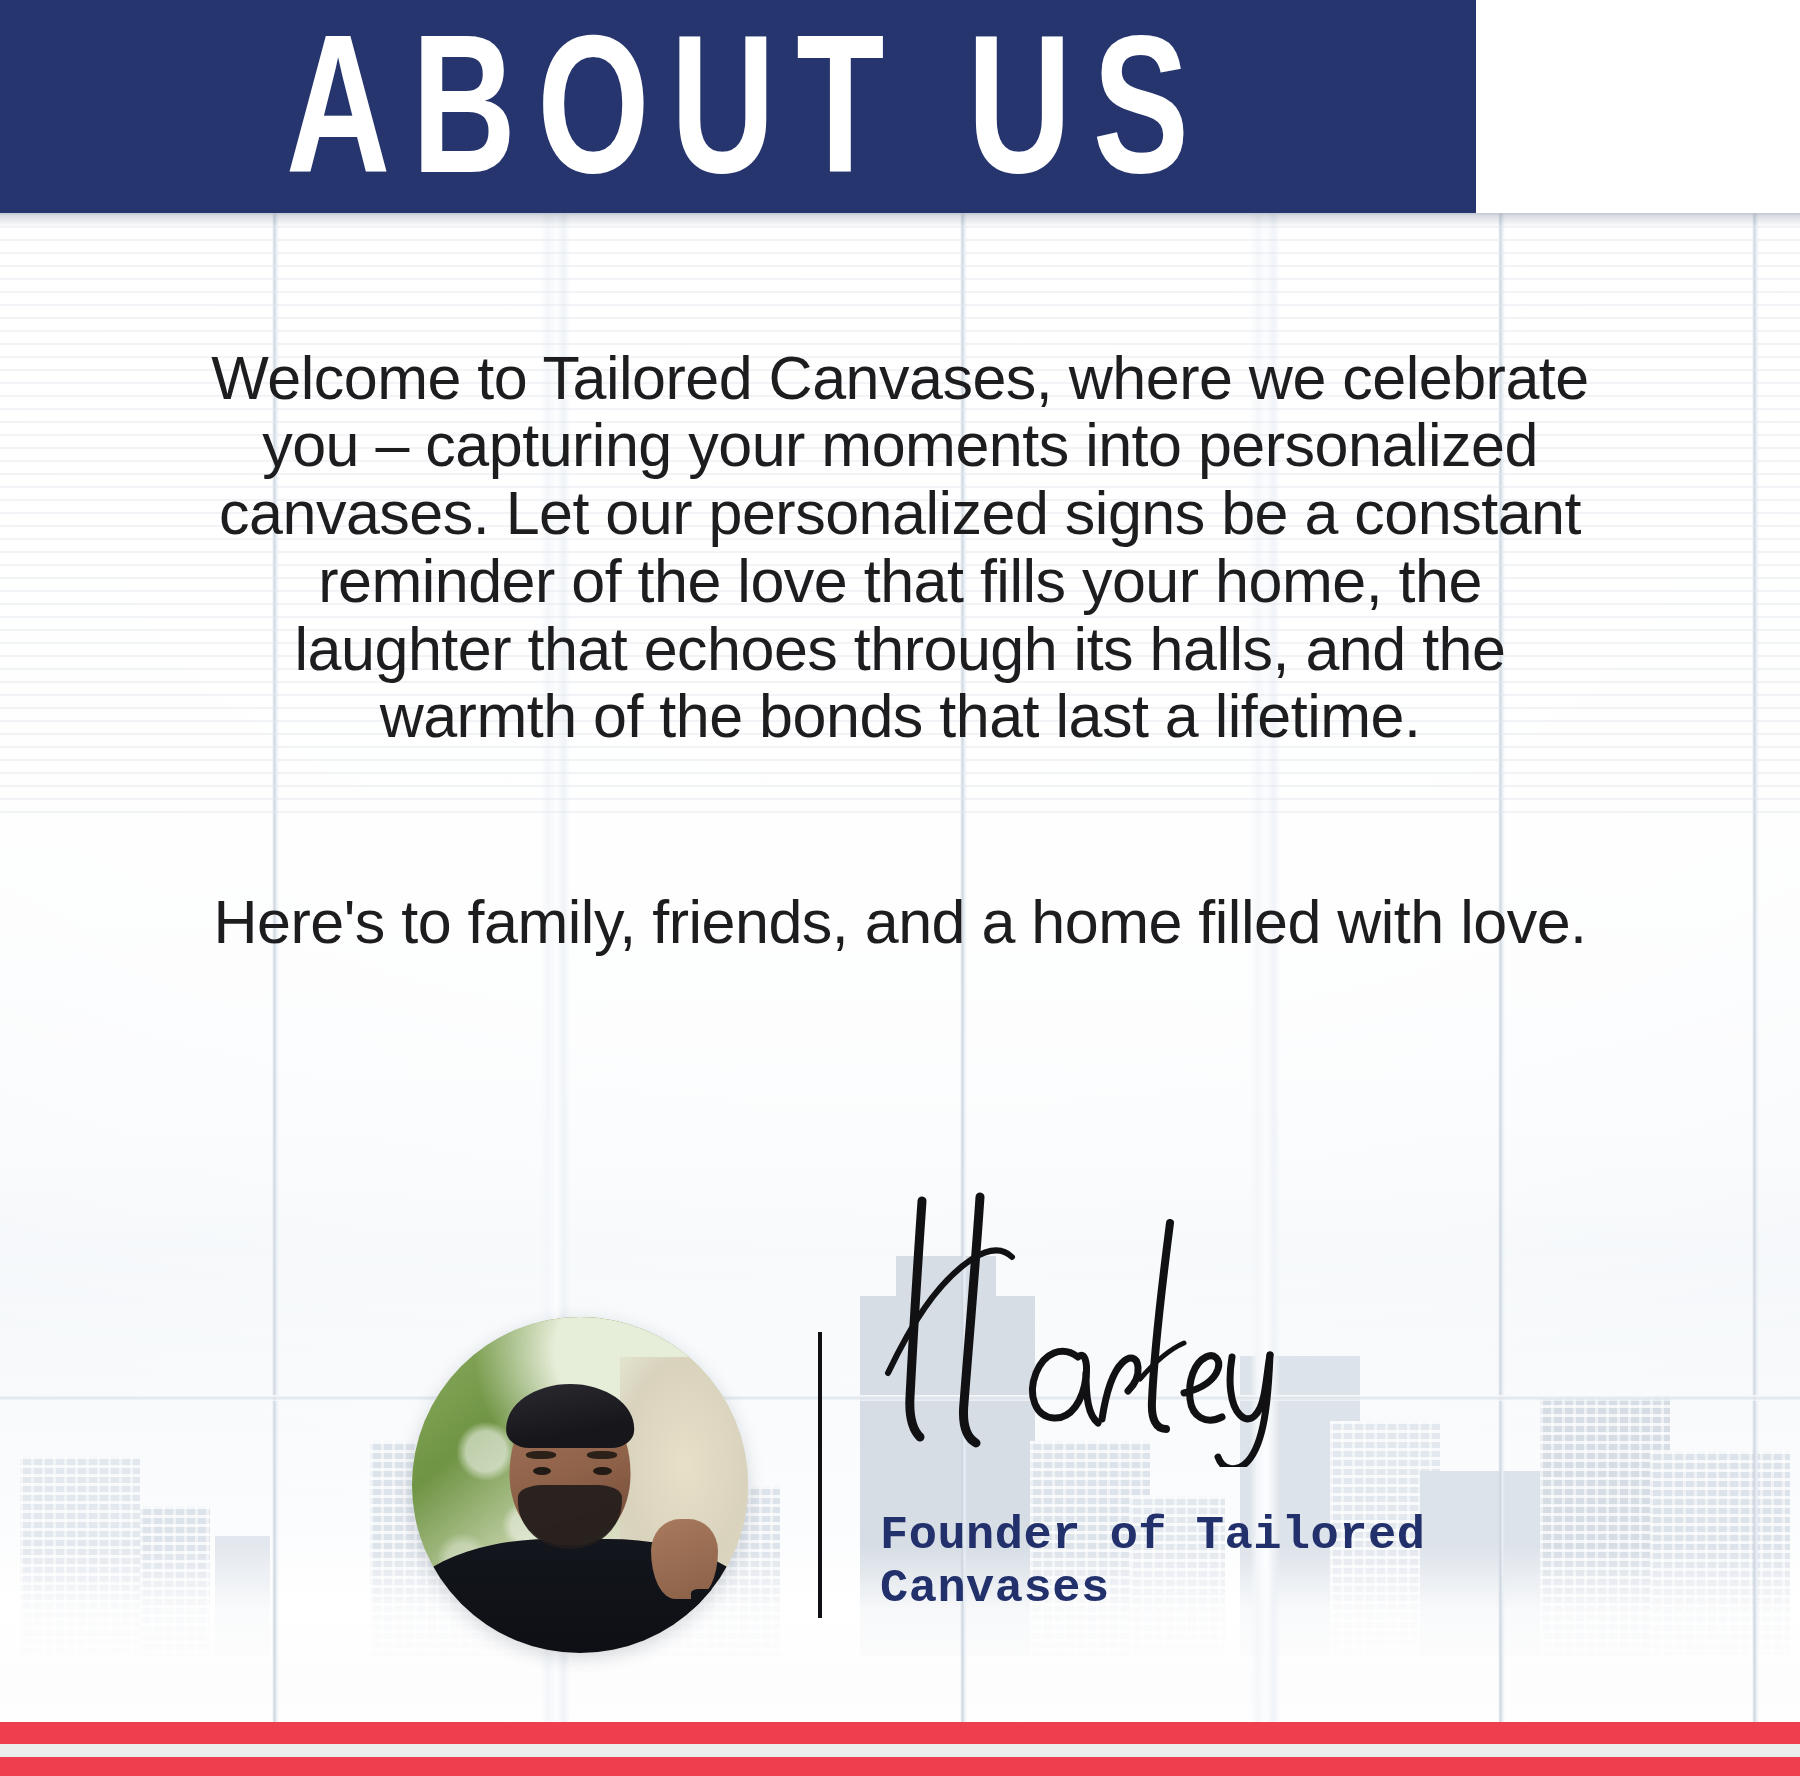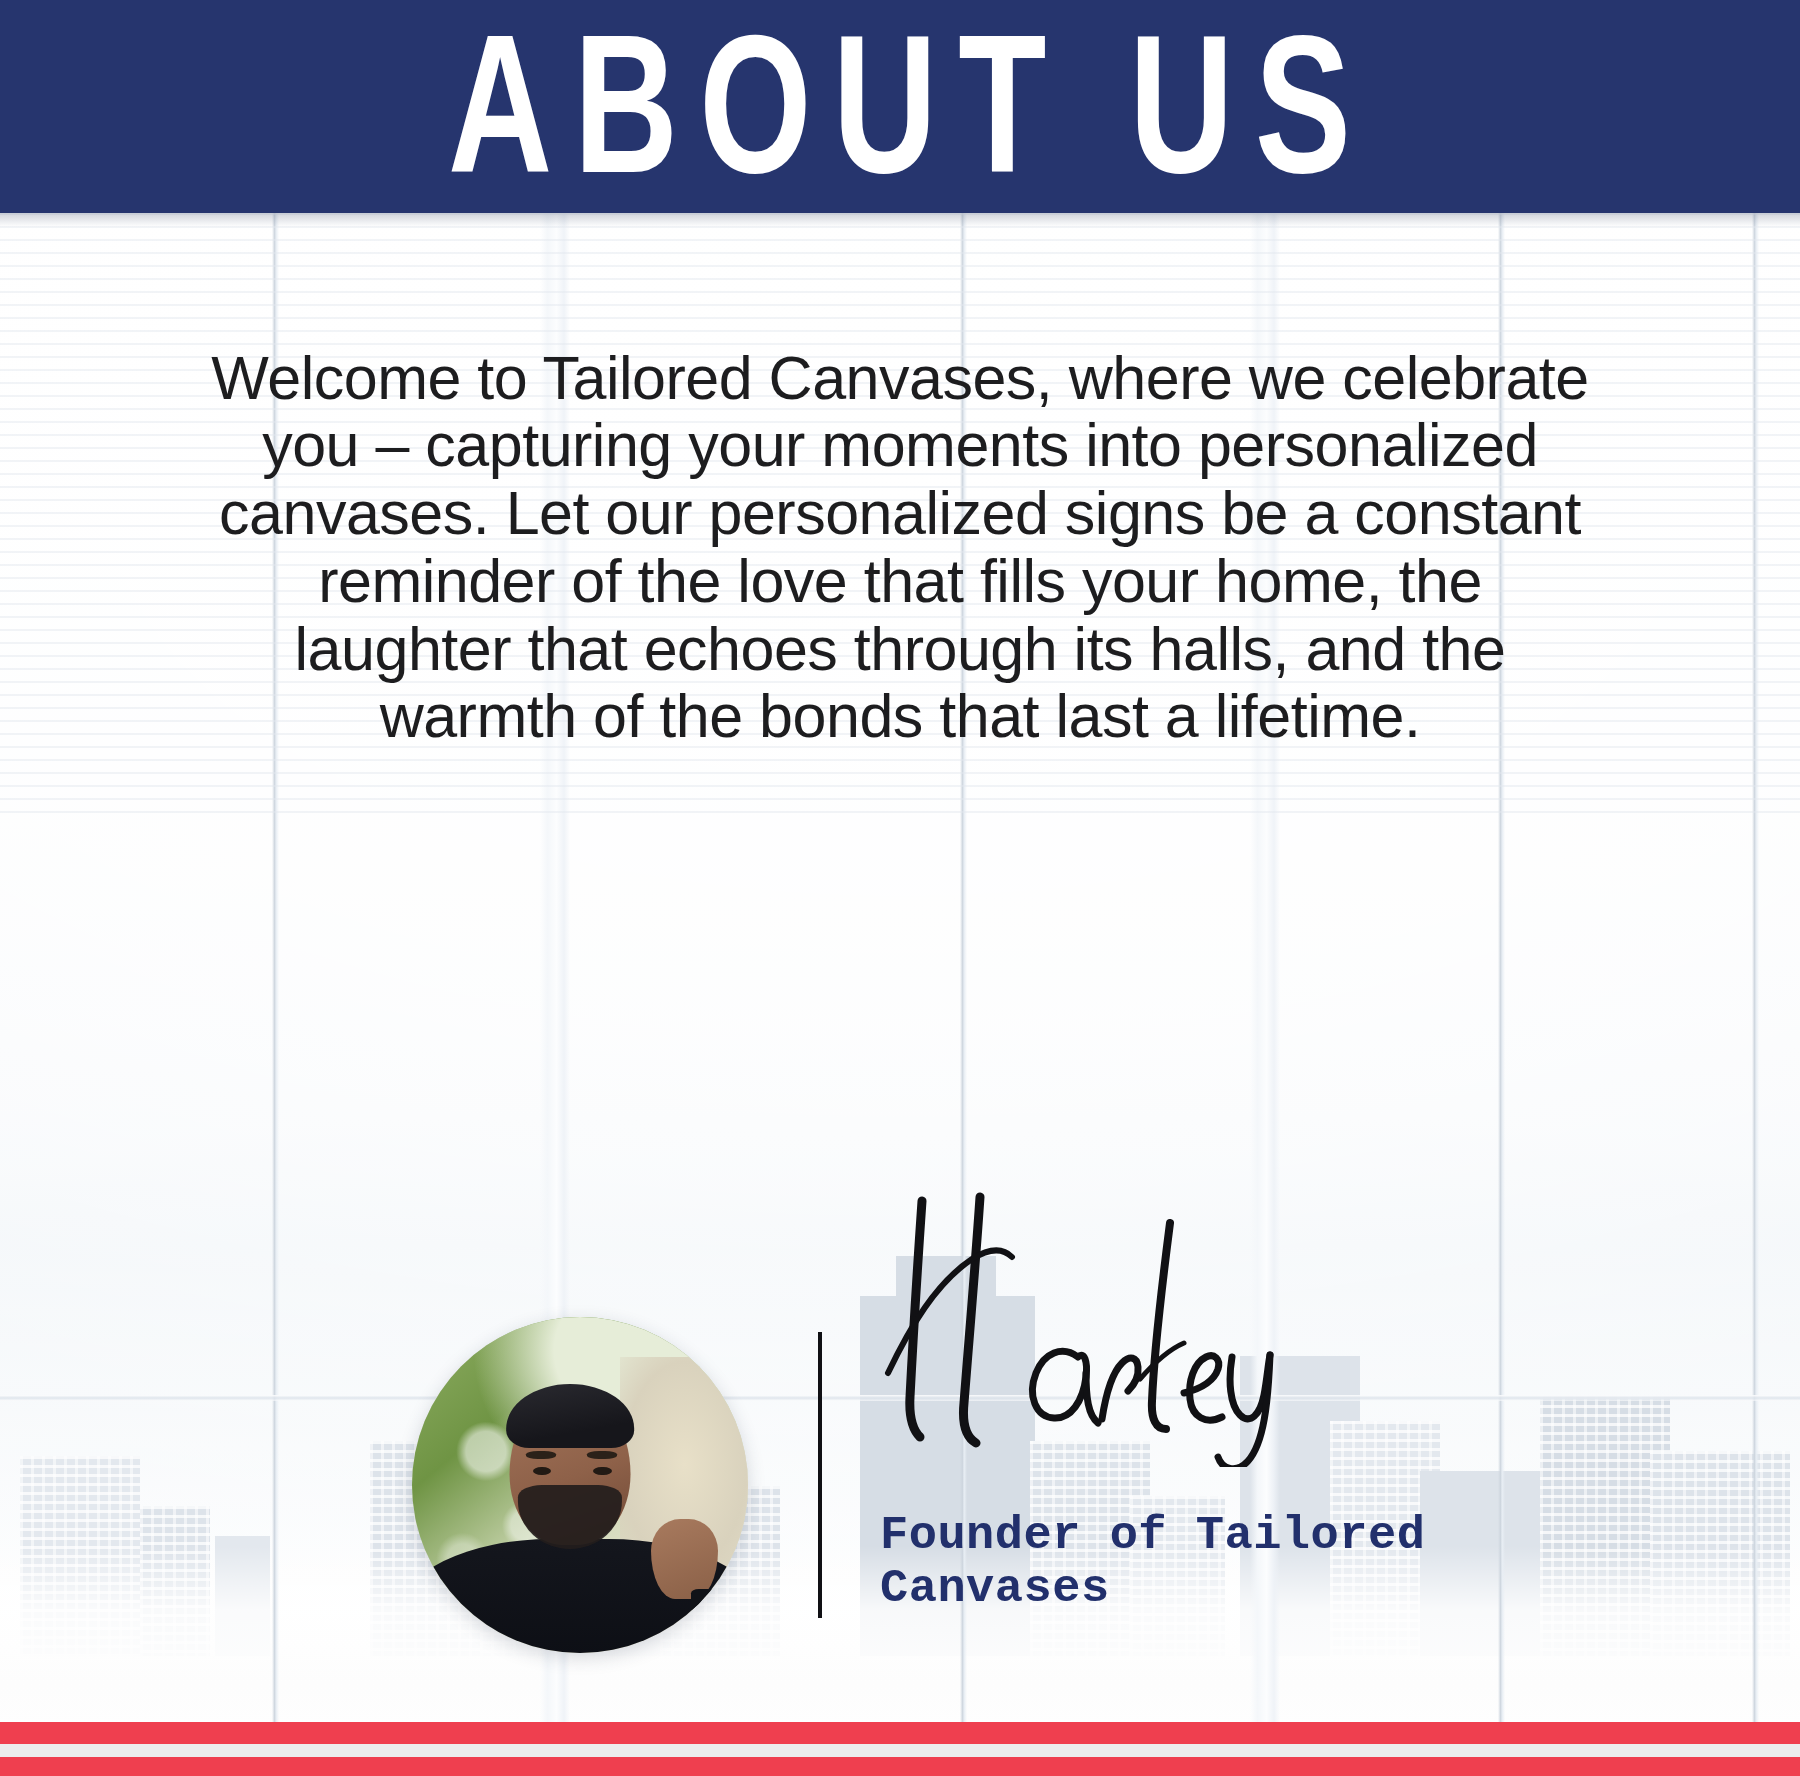--- a/index.html
+++ b/index.html
@@ -129,21 +129,21 @@
     left: 0;
     width: 100%;
     height: 6px;
     background: linear-gradient(to bottom, rgba(255,255,255,.9), rgba(219,226,234,.85), rgba(255,255,255,.6));
   }
 
   
   .header {
     position: absolute;
     left: 0; top: 0;
-    width: 1800px;
+    width: 1476px;
     height: 213px;
     background: #26356e;
     display: flex;
     align-items: center;
     justify-content: center;
     overflow: hidden;
   }
   .header-title {
     color: #ffffff;
     font-family: "Liberation Sans", sans-serif;
@@ -361,20 +361,21 @@
     <div class="bg-blinds"></div>
   </div>
 
   <div class="header">
     <div class="header-title">ABOUT US</div>
   </div>
   <div class="header-shadow"></div>
 
   <div class="body-copy">
     <div class="para">Welcome to Tailored Canvases, where we celebrate you – capturing your moments into personalized canvases. Let our personalized signs be a constant reminder of the love that fills your home, the laughter that echoes through its halls, and the warmth of the bonds that last a lifetime.</div>
+    <div class="para">Here's to family, friends, and a home filled with love.</div>
   </div>
 
   <div class="portrait">
     <div class="portrait-greens"></div>
     <div class="portrait-blur-right"></div>
     <div class="p-shirt"></div>
     <div class="p-head"></div>
     <div class="p-hair"></div>
     <div class="p-brow l"></div>
     <div class="p-brow r"></div>

